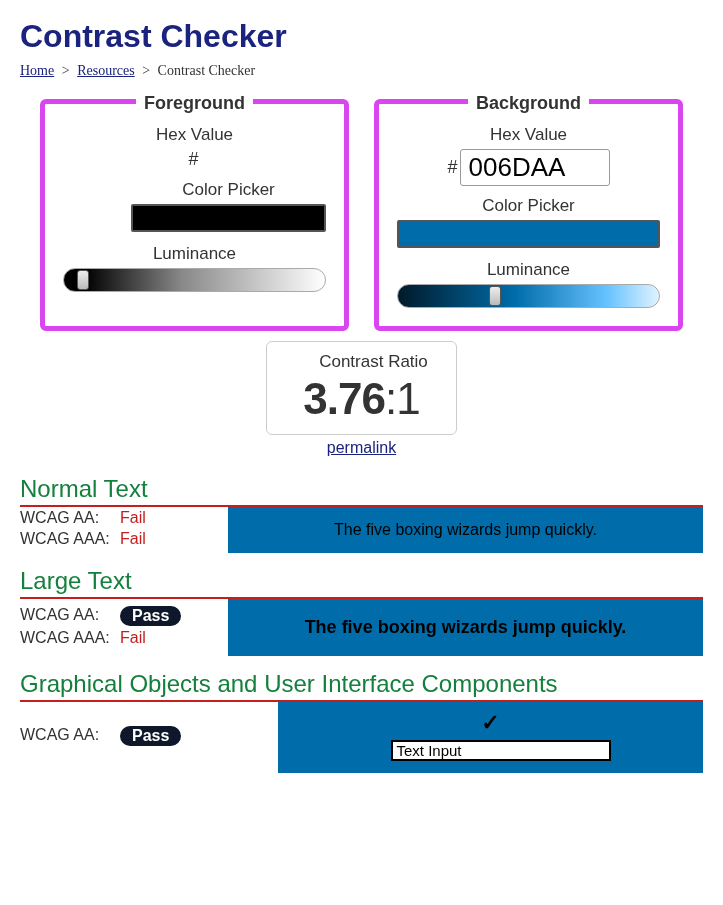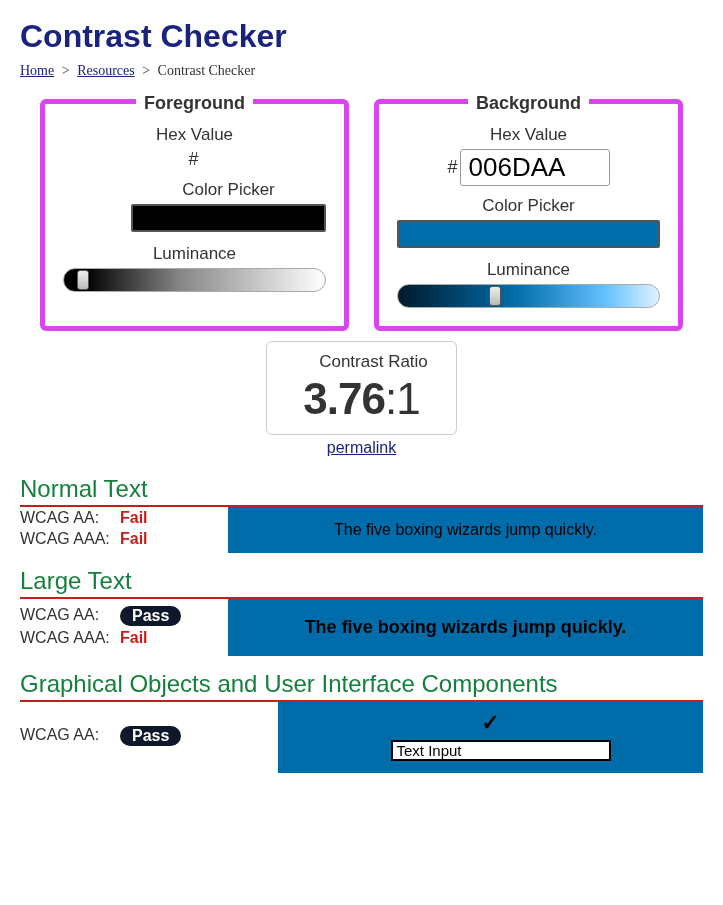--- a/index.html
+++ b/index.html
@@ -28,21 +28,21 @@
 .ratio-box { border: 1px solid #ccc; border-radius: 6px; padding: 10px 28px; text-align: center; margin: 6px auto 4px; display: table; }
 .ratio-label { font-size: 17px; margin-bottom: 2px; margin-left: 24px; }
 .ratio-val { font-size: 44px; font-weight: 400; letter-spacing: -1px;}
 .ratio-val b { font-weight: 800; }
 .permalink { display: block; text-align: center; color: #1a237e; text-decoration: underline; font-size: 16px; margin-bottom: 18px; }
 h2 { color: #15803d; font-size: 24px; font-weight: 400; border-bottom: 2px solid #c41e1e; padding-bottom: 2px; margin-top: 14px; }
 .result-row { display: flex; align-items: center; gap: 18px; margin-bottom: 8px; }
 .result-col { width: 190px; font-size: 16px; }
 .result-line { display: flex; margin-bottom: 3px; }
 .result-key { width: 100px; }
-.fail { color: #c41e1e; font-weight: 700; }
+.fail { color: #c41e1e; font-weight: 400; }
 .pass { background: #0f172a; color: #fff; font-weight: 700; border-radius: 12px; padding: 1px 12px; display: inline-block; }
 .sample { flex: 1; background: #006DAA; color: #000; padding: 14px 10px; text-align: center; font-size: 16px; }
 .sample.large { font-weight: 700; font-size: 18px; padding: 18px 10px; }
 .sample.gfx { padding: 8px 10px 12px; display: flex; flex-direction: column; align-items: center; gap: 4px; }
 .check { font-size: 22px; font-weight: 700; }
 .ti-box { background: #fff; border: 2px solid #000; width: 220px; text-align: left; padding: 0 4px; font-size: 15px; margin-left: 20px; }
 </style>
 </head>
 <body>
 

